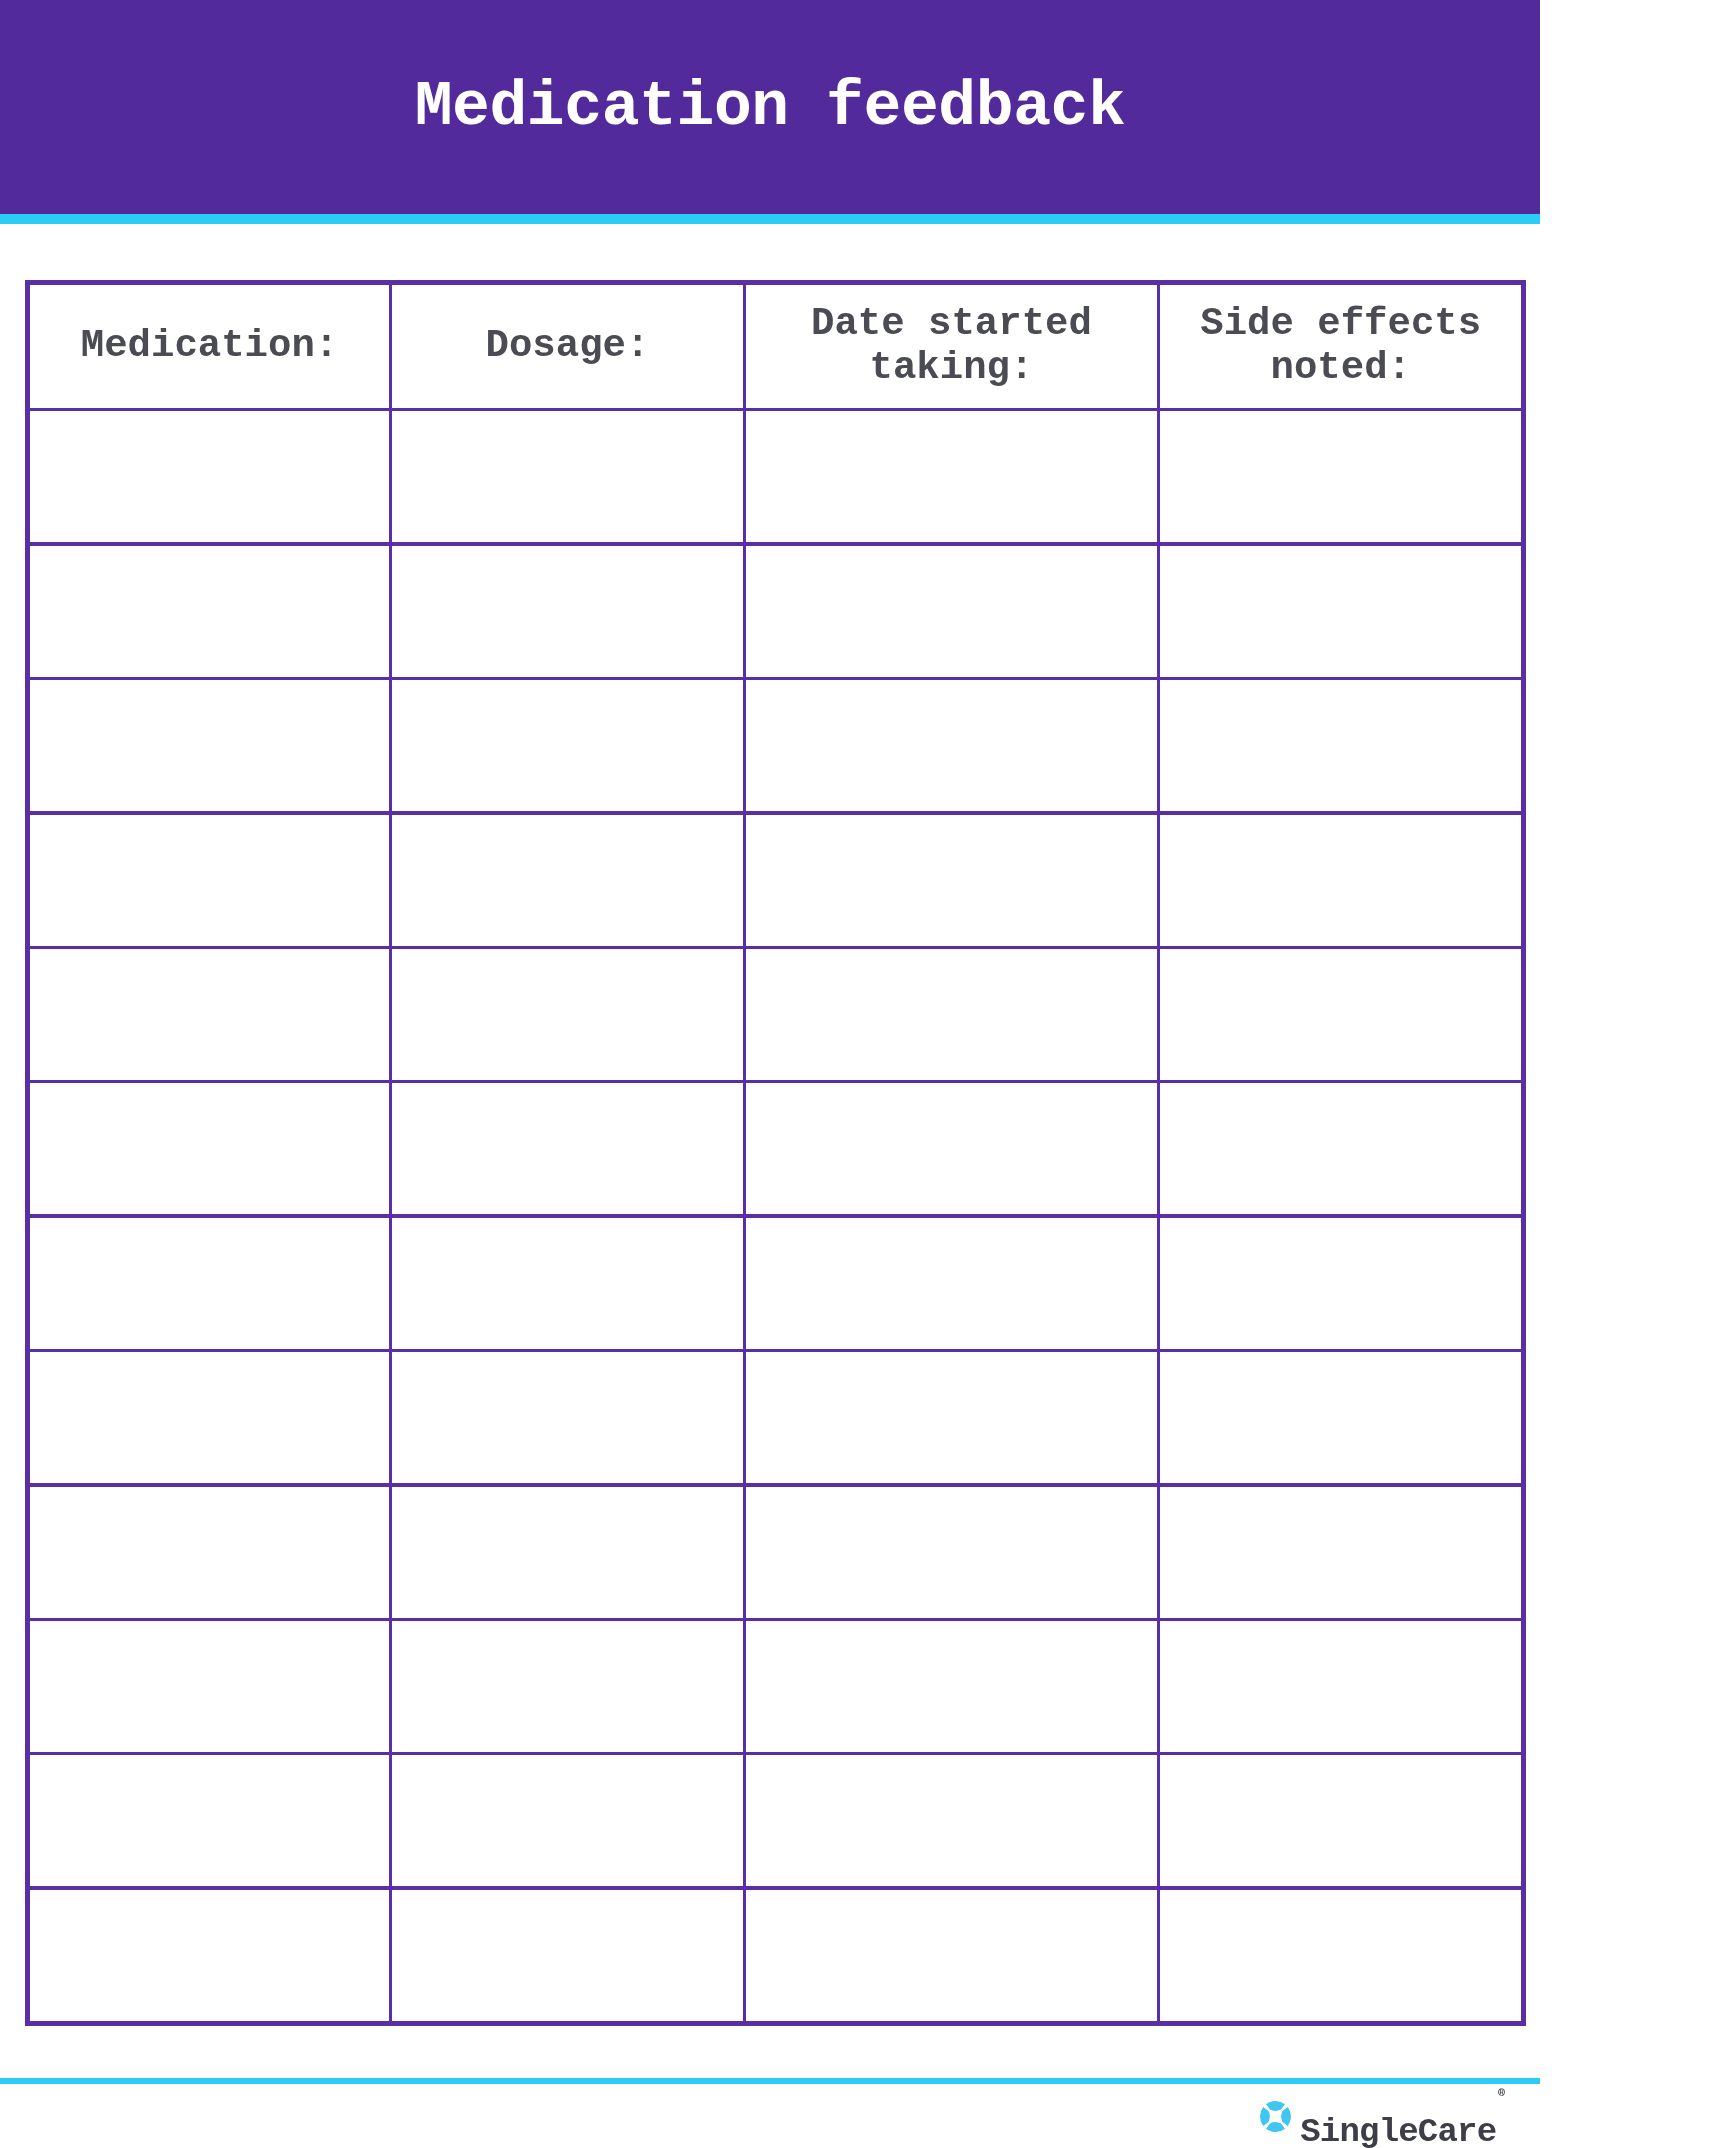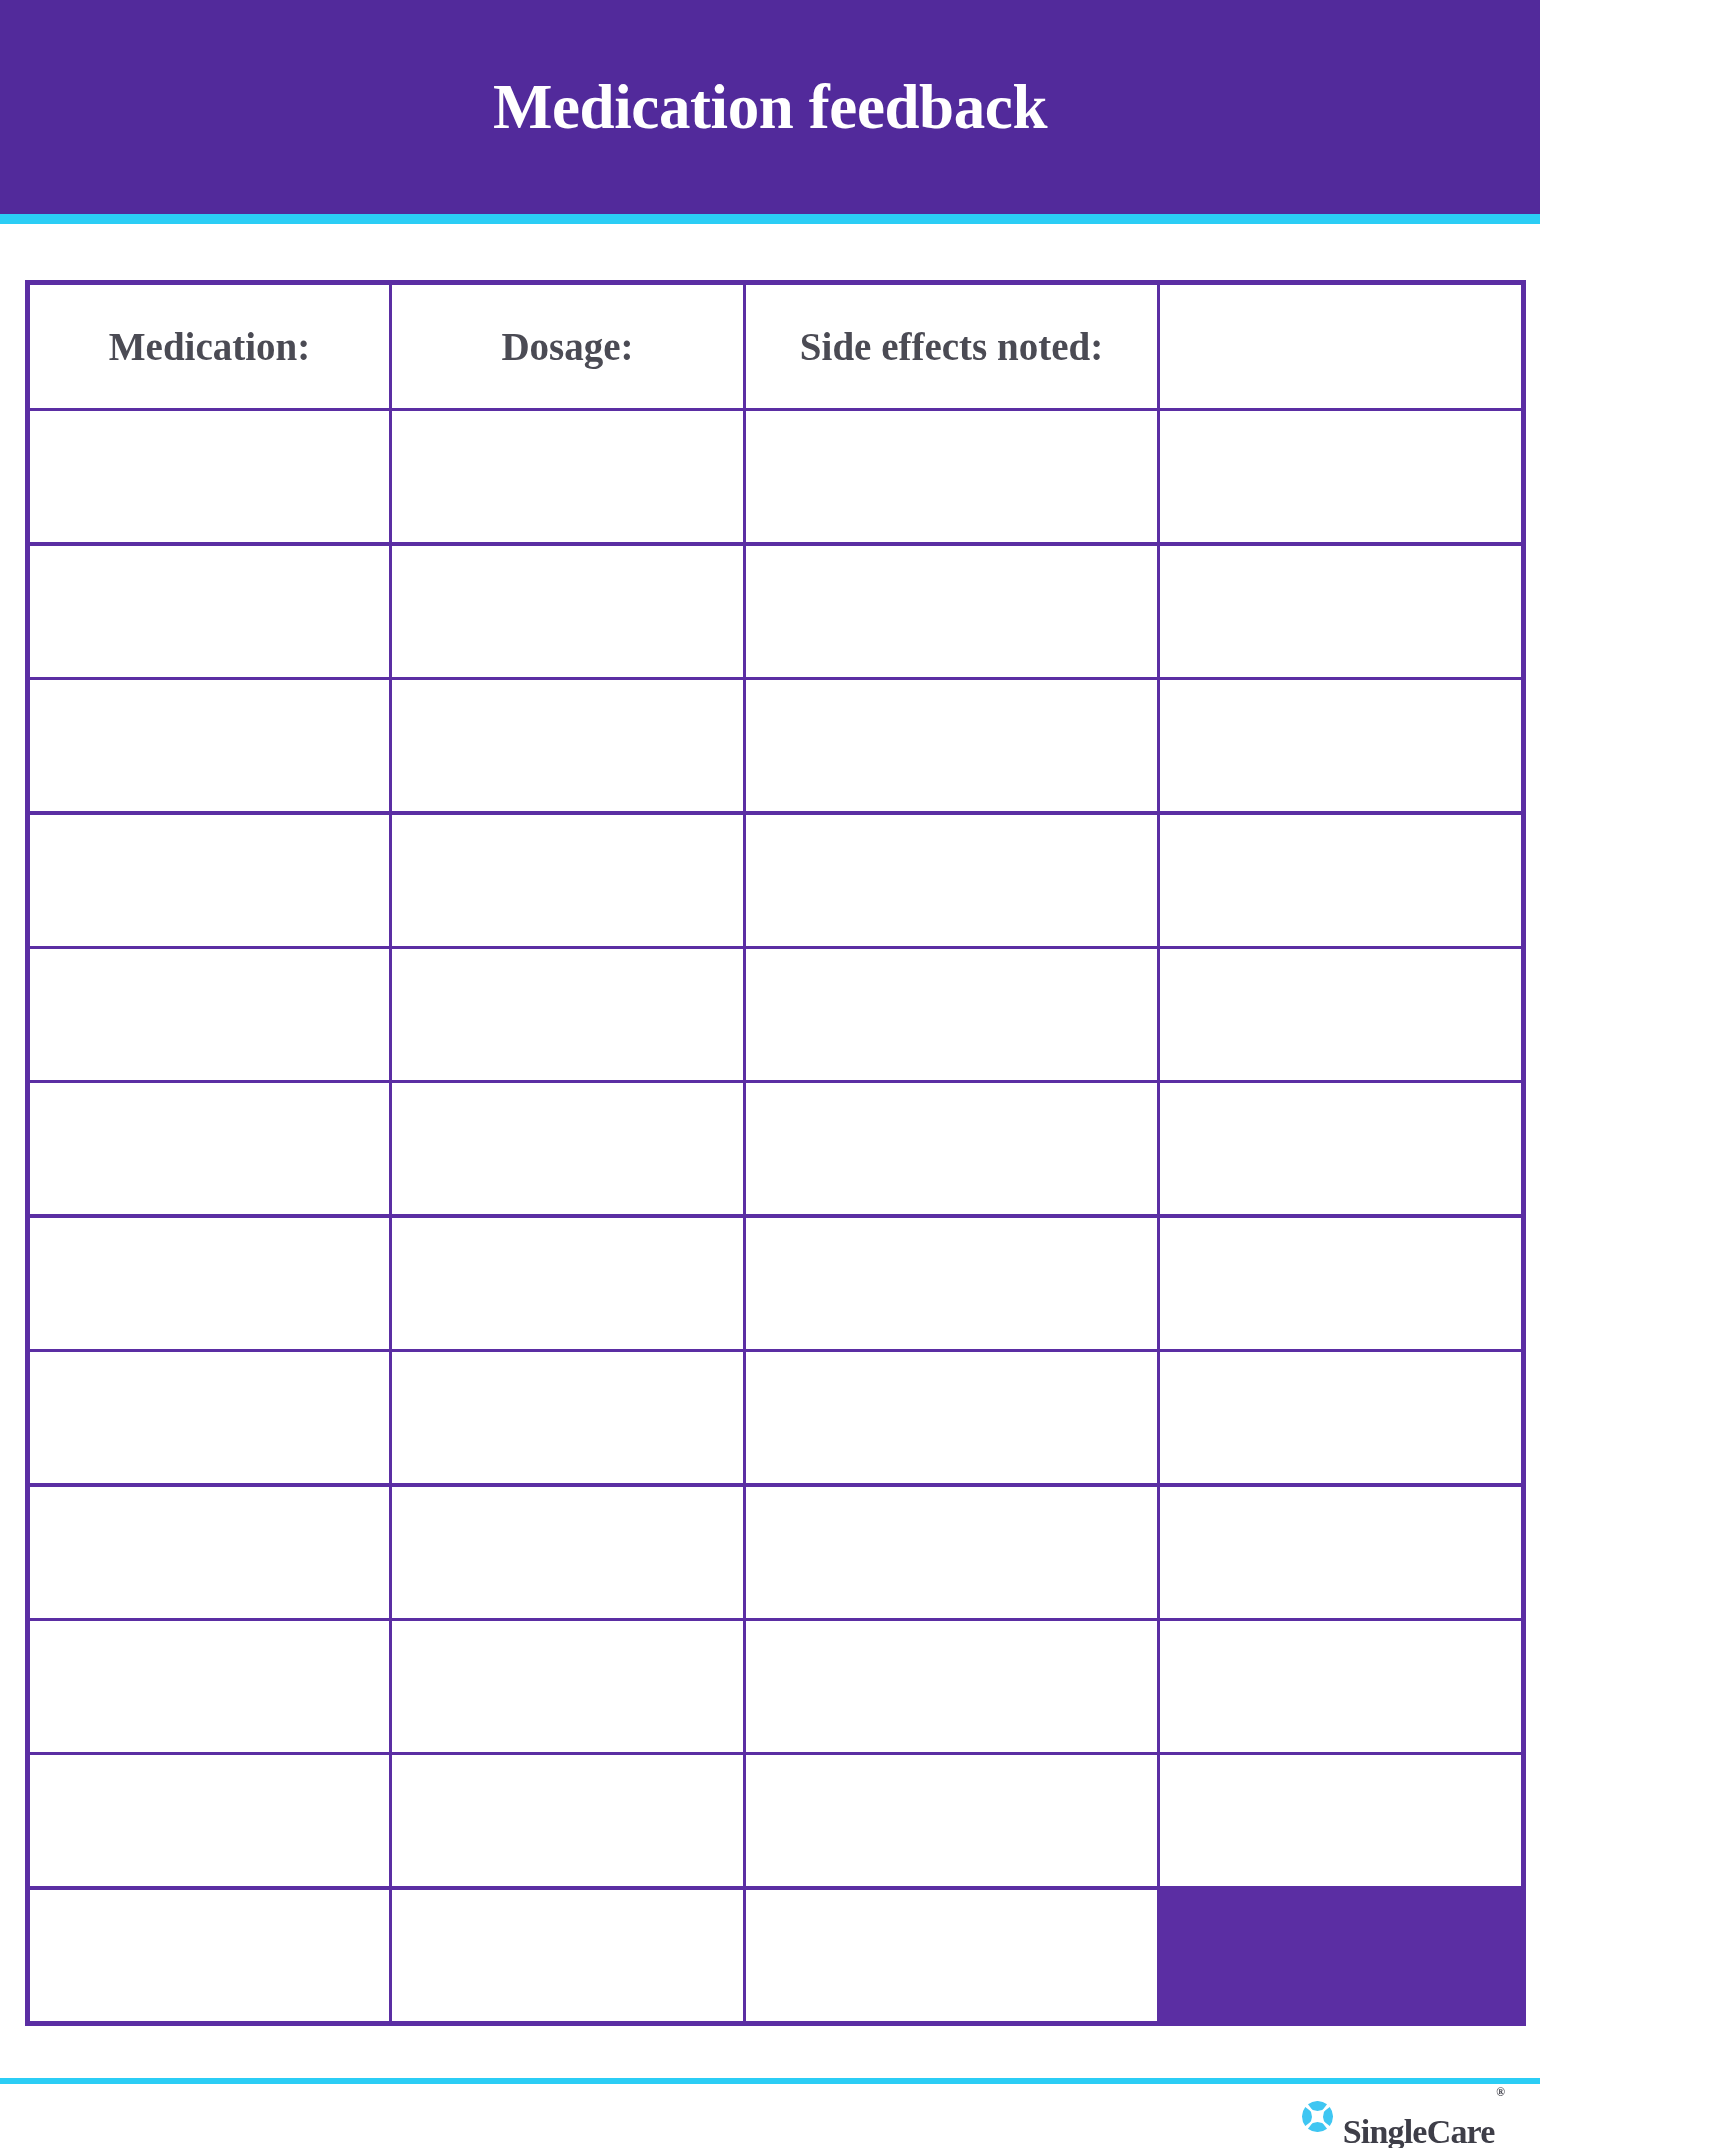--- a/index.html
+++ b/index.html
@@ -6,21 +6,21 @@
     margin: 0;
     padding: 0;
     background: #ffffff;
   }
   .page {
     position: relative;
     width: 1540px;
     height: 2148px;
     background: #ffffff;
     overflow: hidden;
-    font-family: Liberation Serif, serif;
+    font-family: Liberation Mono, monospace;
   }
 
   
   .banner {
     height: 214px;
     background: var(--banner-purple, #522a9b);
     display: flex;
     align-items: center;
     justify-content: center;
   }
@@ -121,20 +121,23 @@
   </header>
   <div class="banner-underline"></div>
 
   <main class="content">
     <div class="med-table" id="med-table">
       <div class="cell th">
         <span class="th-label">Medication:</span>
       </div>
       <div class="cell th">
         <span class="th-label">Dosage:</span>
+      </div>
+      <div class="cell th">
+        <span class="th-label">Date started taking:</span>
       </div>
       <div class="cell th">
         <span class="th-label">Side effects noted:</span>
       </div>
 
     <div class="cell"></div>
         <div class="cell"></div>
         <div class="cell"></div>
         <div class="cell"></div>
         <div class="cell"></div>

